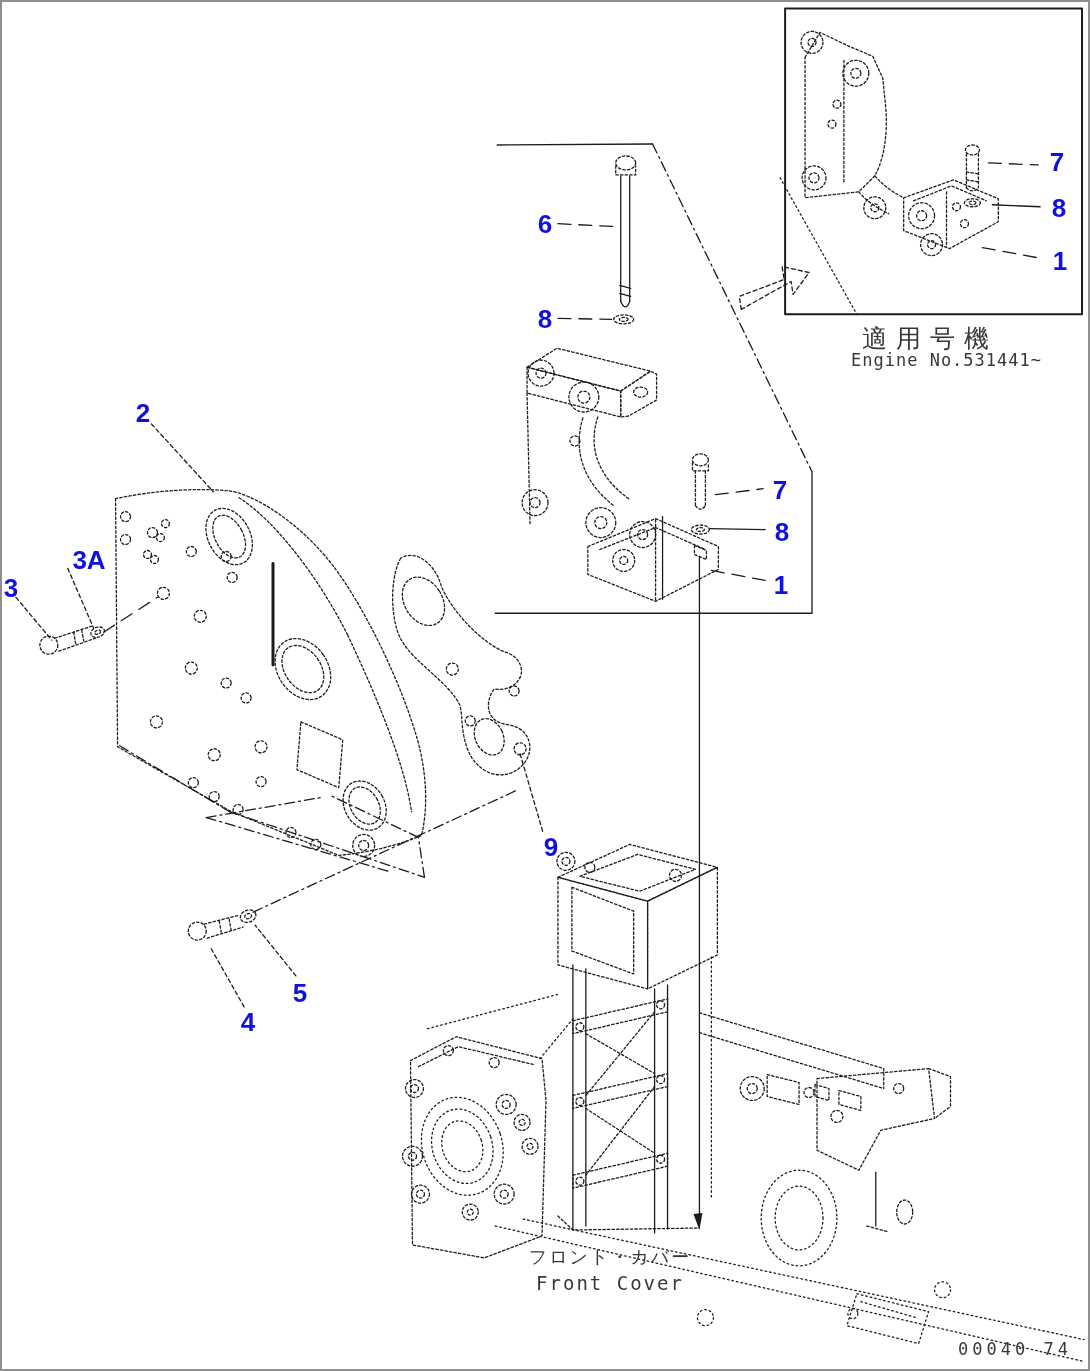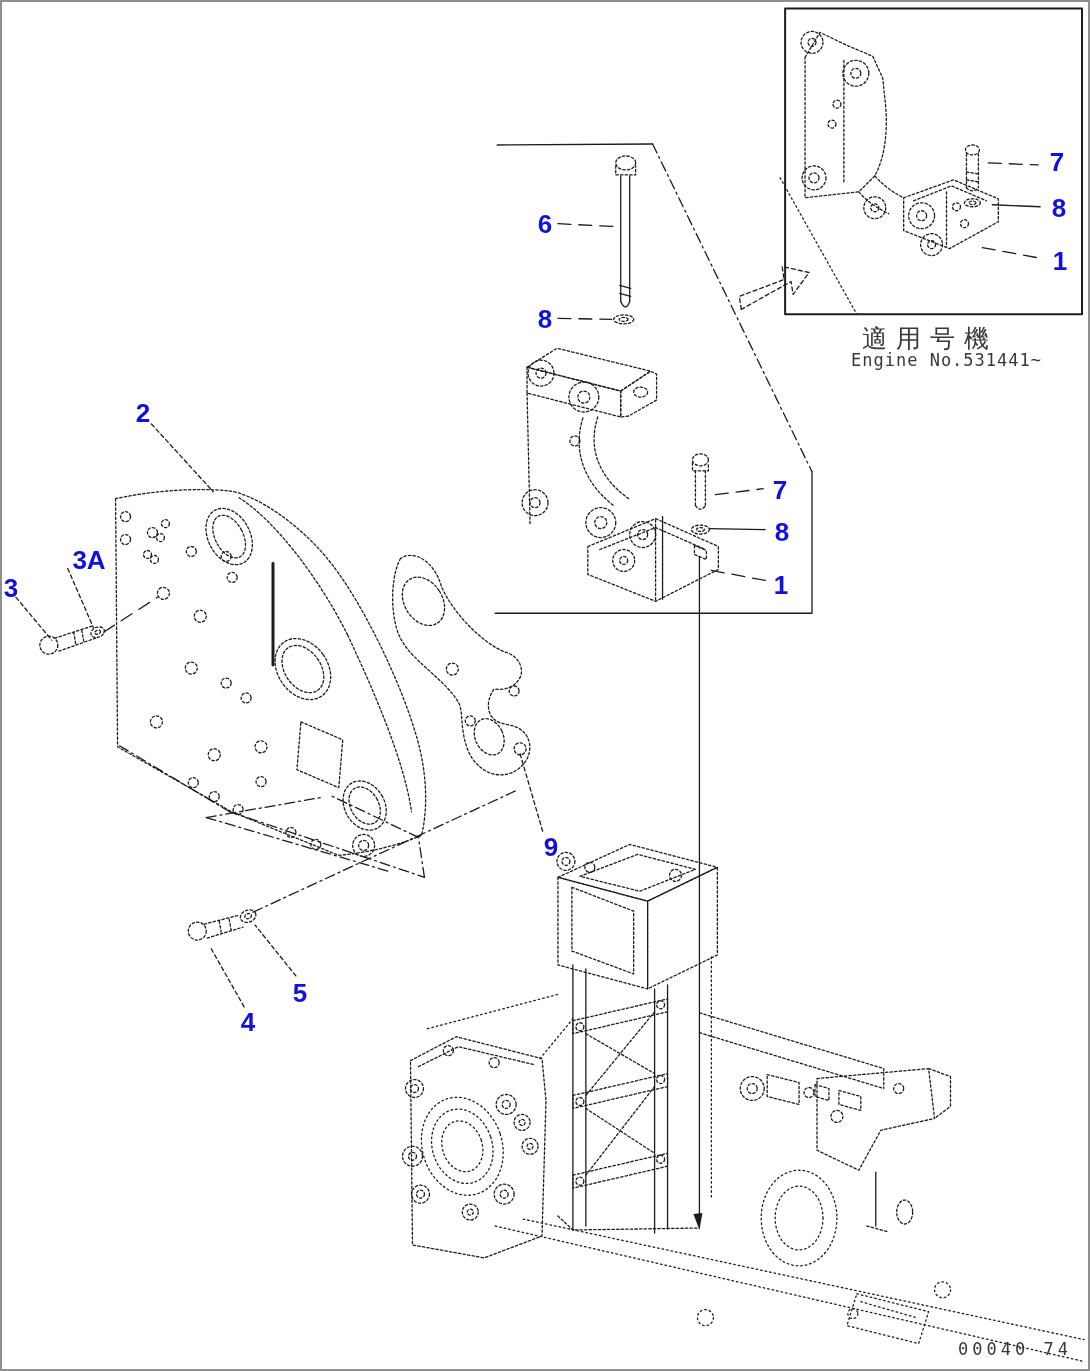--- a/index.html
+++ b/index.html
@@ -358,16 +358,20 @@
       <span class="callout" style="left: 298px; top: 991px;">5</span>
       <span class="callout" style="left: 549px; top: 845px;">9</span>
       <span class="callout" style="left: 1055px; top: 160px;">7</span>
       <span class="callout" style="left: 1057px; top: 206px;">8</span>
       <span class="callout" style="left: 1058px; top: 259px;">1</span>
     </div>
 
   <div class="caption inset-caption-jp">適用号機</div>
   <div class="caption inset-caption-en">Engine No.531441~</div>
 
+  <div class="caption cover-label">
+    <div class="jp">フロント・カバー</div>
+    <div class="en">Front Cover</div>
+  </div>
 
   <div class="caption fig-number">00040 74</div>
 
 </div>
 
 </body></html>

